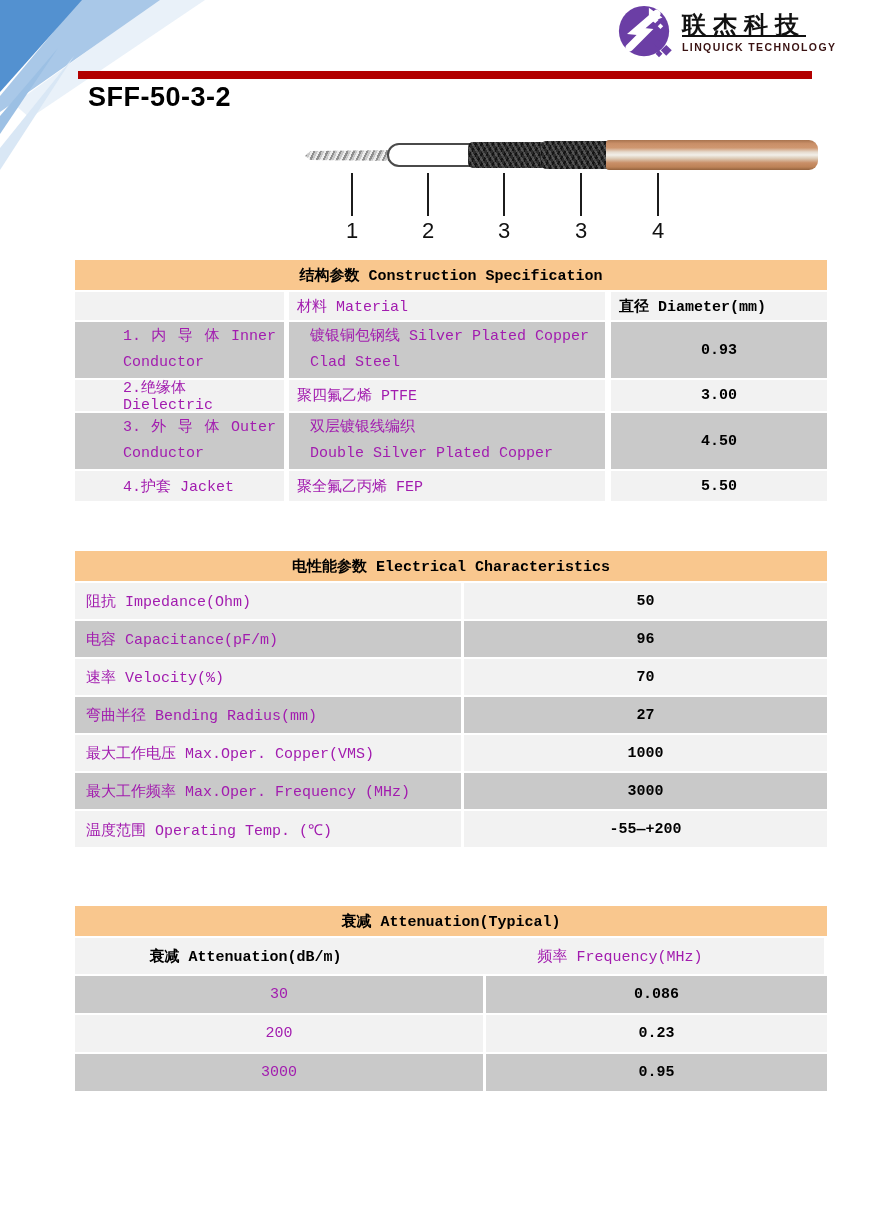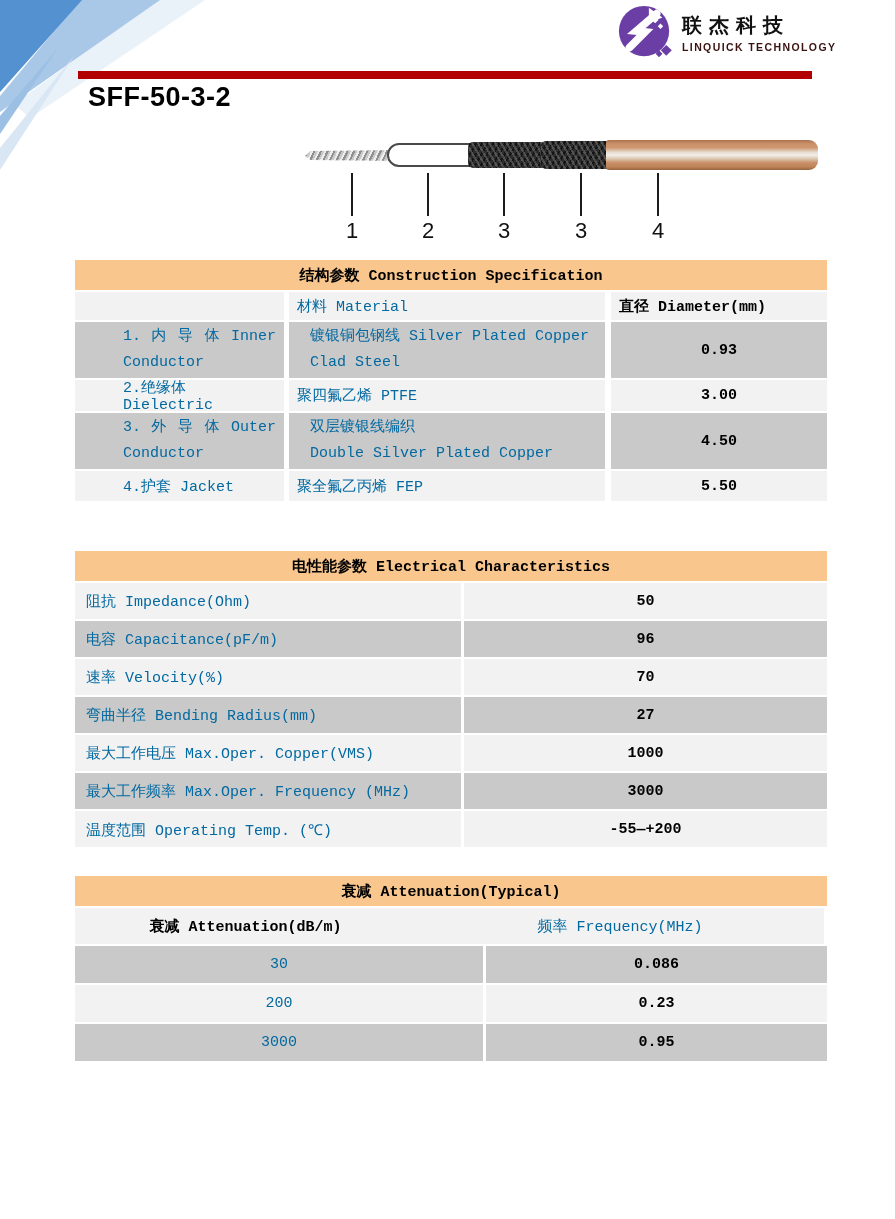--- a/index.html
+++ b/index.html
@@ -5,21 +5,21 @@
   html,body{margin:0;padding:0;background:#fff;}
   #page{position:relative;width:895px;height:1219px;background:#fff;overflow:hidden;
         font-family:"Liberation Sans","DejaVu Sans",sans-serif;color:#222;}
 
   
   .deco{position:absolute;left:0;top:0;}
 
   
   .logo{position:absolute;left:616px;top:3px;display:flex;align-items:center;}
   .logo-text{margin-left:8px;}
-  .logo-cn{font-size:20px;font-weight:bold;color:#111;letter-spacing:7px;line-height:26px;}
+  .logo-cn{font-size:24px;font-weight:bold;color:#111;letter-spacing:7px;line-height:26px;text-decoration:underline;}
   .logo-en{font-size:10.5px;font-weight:bold;color:#3A1212;letter-spacing:1.4px;margin-top:3px;}
 
   .redline{position:absolute;left:78px;top:71px;width:734px;height:8px;background:#B20000;}
 
   .page-title{position:absolute;left:88px;top:82px;font-size:27px;font-weight:bold;color:#000;
               letter-spacing:.5px;margin:0;}
 
   
   .diagram{position:absolute;left:300px;top:128px;width:522px;height:130px;}
   .seg{position:absolute;}
@@ -40,21 +40,21 @@
   .leader{position:absolute;top:45px;width:2px;height:43px;background:#1c1c1c;}
   .dlabel{position:absolute;top:90px;width:22px;text-align:center;font-size:22px;color:#111;
         font-family:"Liberation Sans",sans-serif;}
 
   
   .tbl{position:absolute;left:75px;width:752px;font-family:Liberation Mono, monospace;}
   .tbl-title{height:30px;background:#F9C78E;display:flex;align-items:center;justify-content:center;
         font-size:15px;font-weight:bold;color:#000;margin-bottom:2px;}
   .bg-l{background:#F2F2F2;}
   .bg-d{background:#C9C9C9;}
-  .cell{display:flex;align-items:center;font-size:15px;color:#0369a1;
+  .cell{display:flex;align-items:center;font-size:15px;color:#a21caf;
         padding:2px 8px;box-sizing:border-box;}
   .val{justify-content:center;font-weight:bold;color:#000;}
 
   
   .crow{display:flex;margin-bottom:2px;}
   .crow .c1{width:209px;margin-right:5px;padding-left:48px;}
   .crow .c2{width:316px;margin-right:6px;}
   .crow .c3{flex:1;}
   .h28{height:28px;} .h30{height:30px;} .h31{height:31px;} .h56{height:56px;}
   .just{display:block;text-align:justify;line-height:26px;padding-top:2px;text-justify:inter-ideograph;}
@@ -186,21 +186,21 @@
     <div class="erow">
       <div class="cell e1 bg-d">最大工作频率 Max.Oper. Frequency (MHz)</div>
       <div class="cell e2 bg-d val">3000</div>
     </div>
     <div class="erow">
       <div class="cell e1 bg-l">温度范围 Operating Temp. (℃)</div>
       <div class="cell e2 bg-l val">-55—+200</div>
     </div>
   </div>
 
-  <div class="tbl" style="top:876px">
+  <div class="tbl" style="top:906px">
     <div class="tbl-title">衰减 Attenuation(Typical)</div>
 
     <div class="arow" style="height:36px">
       <div class="cell a2 bg-l bold">衰减 Attenuation(dB/m)</div>
       <div class="cell a1 bg-l">频率 Frequency(MHz)</div>
     </div>
 
     <div class="arow">
       <div class="cell a1 bg-d">30</div>
       <div class="cell a2 bg-d val">0.086</div>

